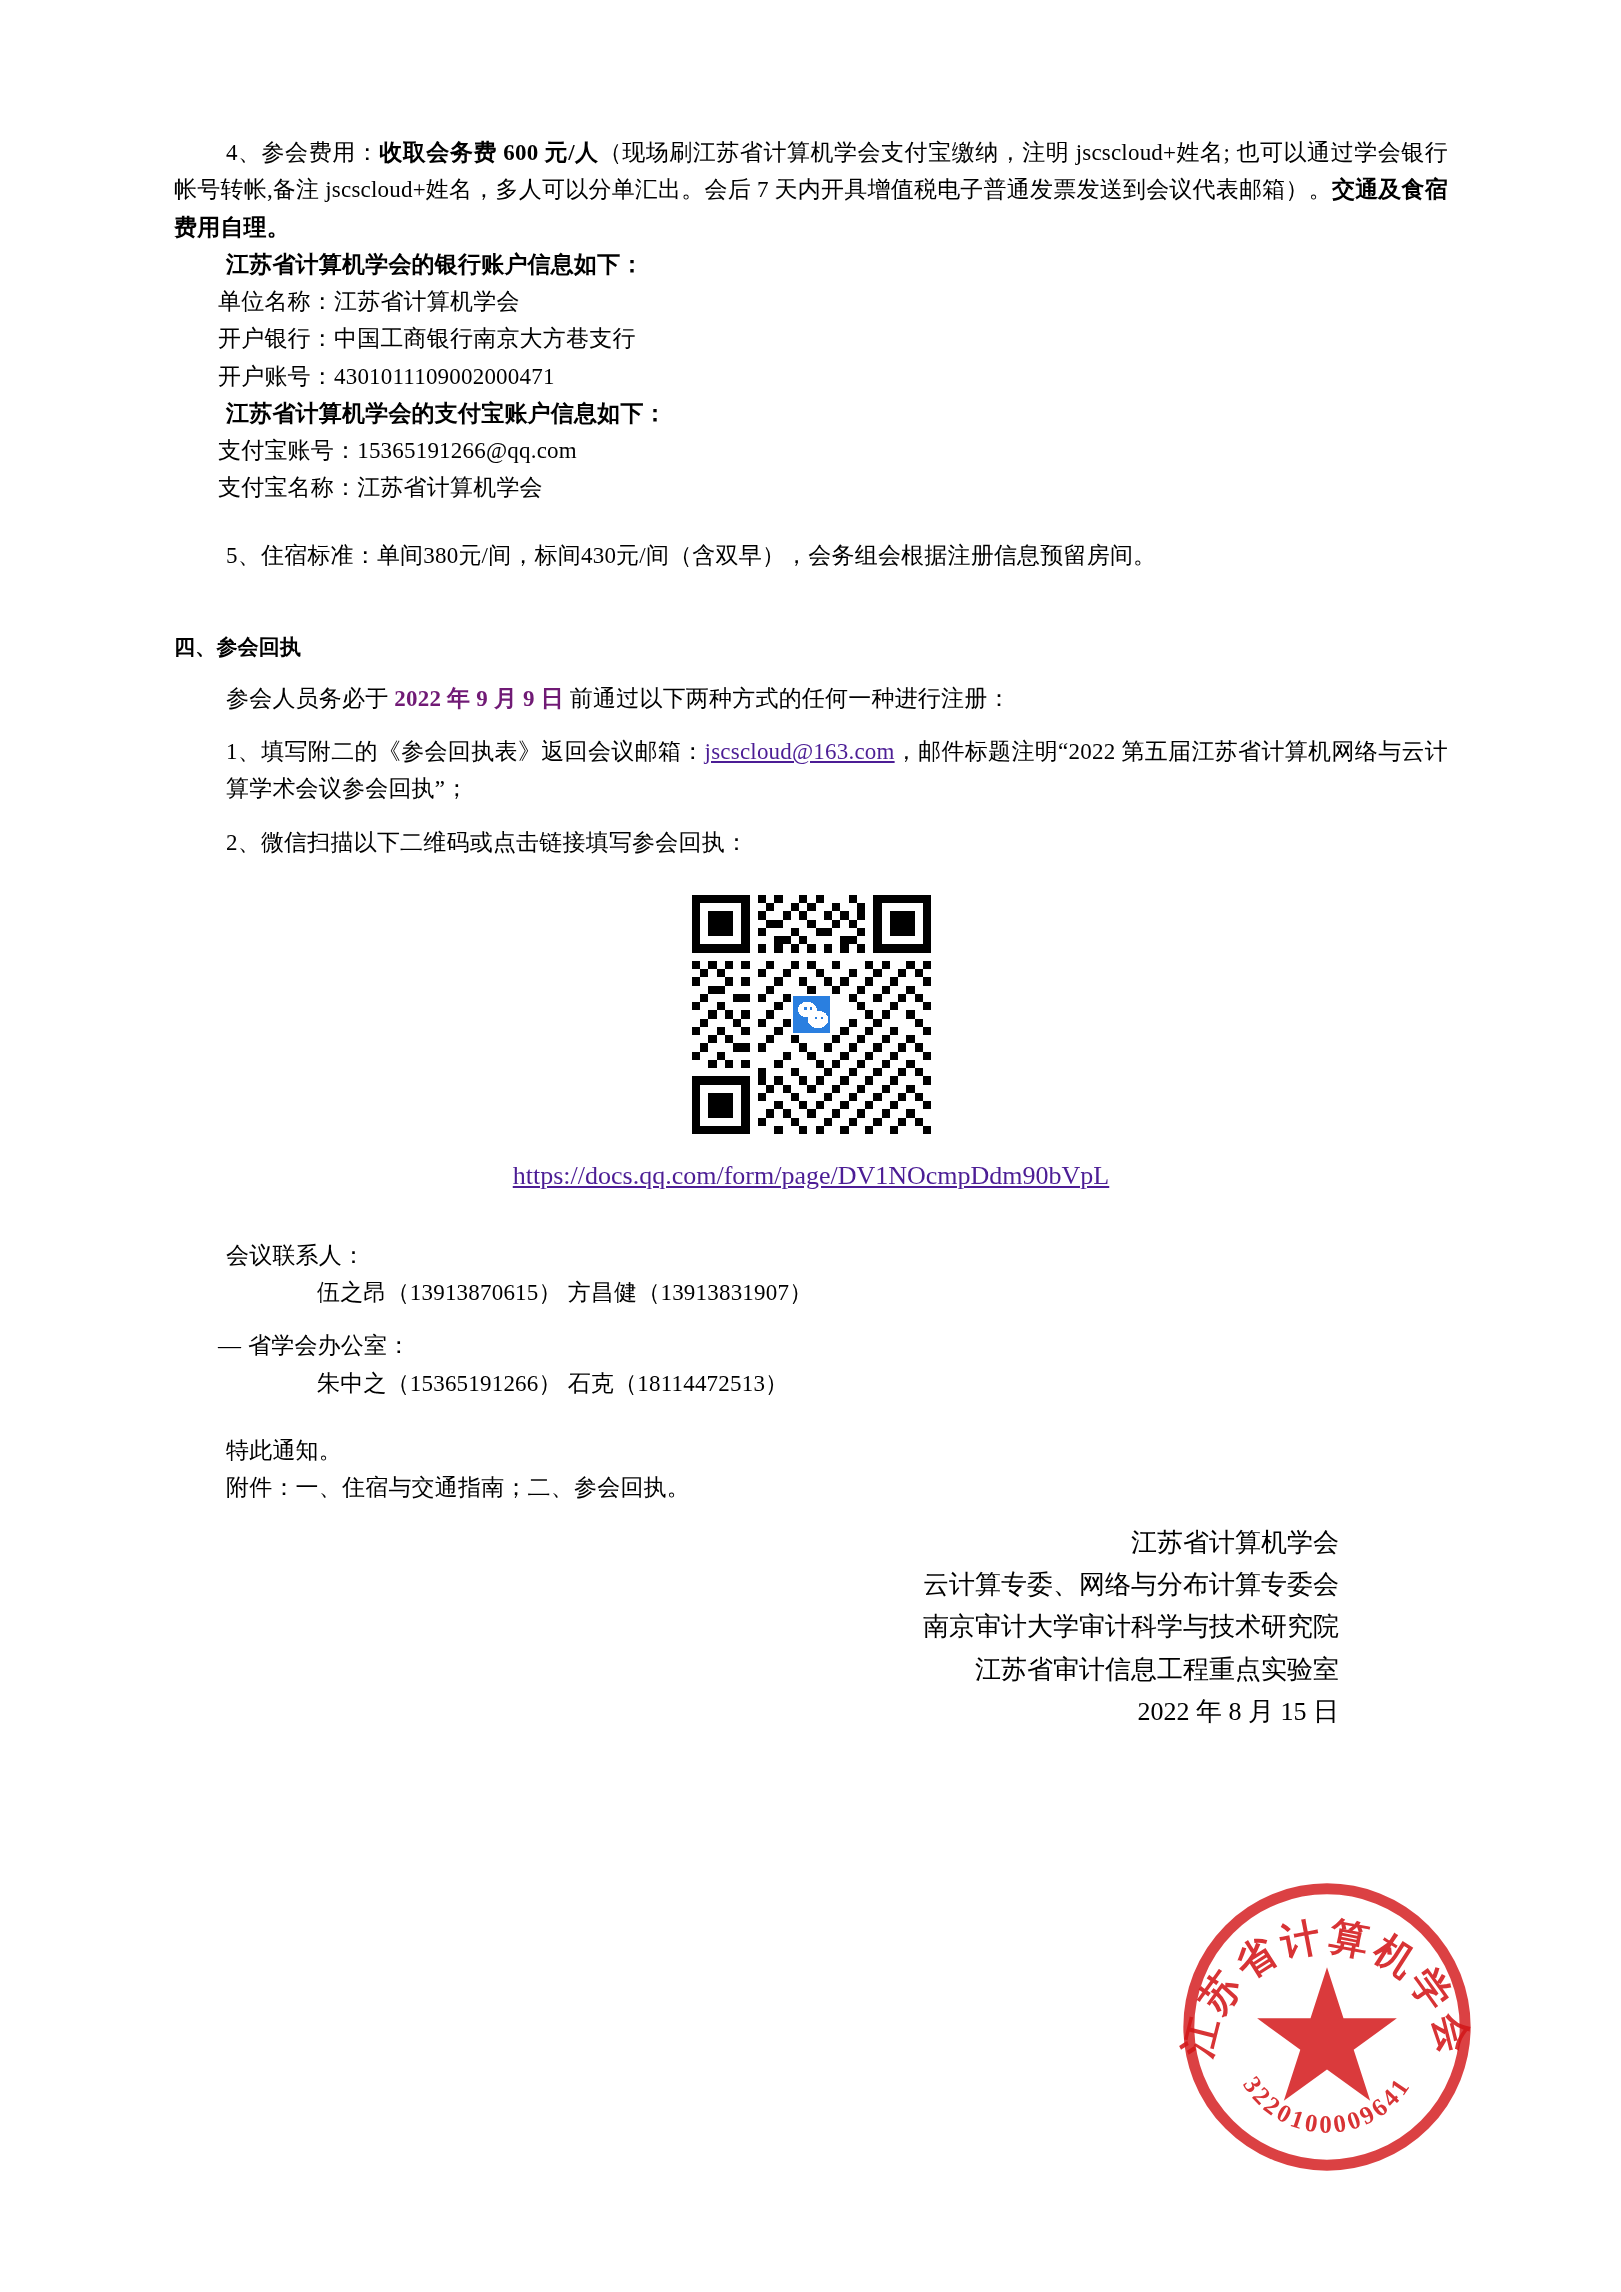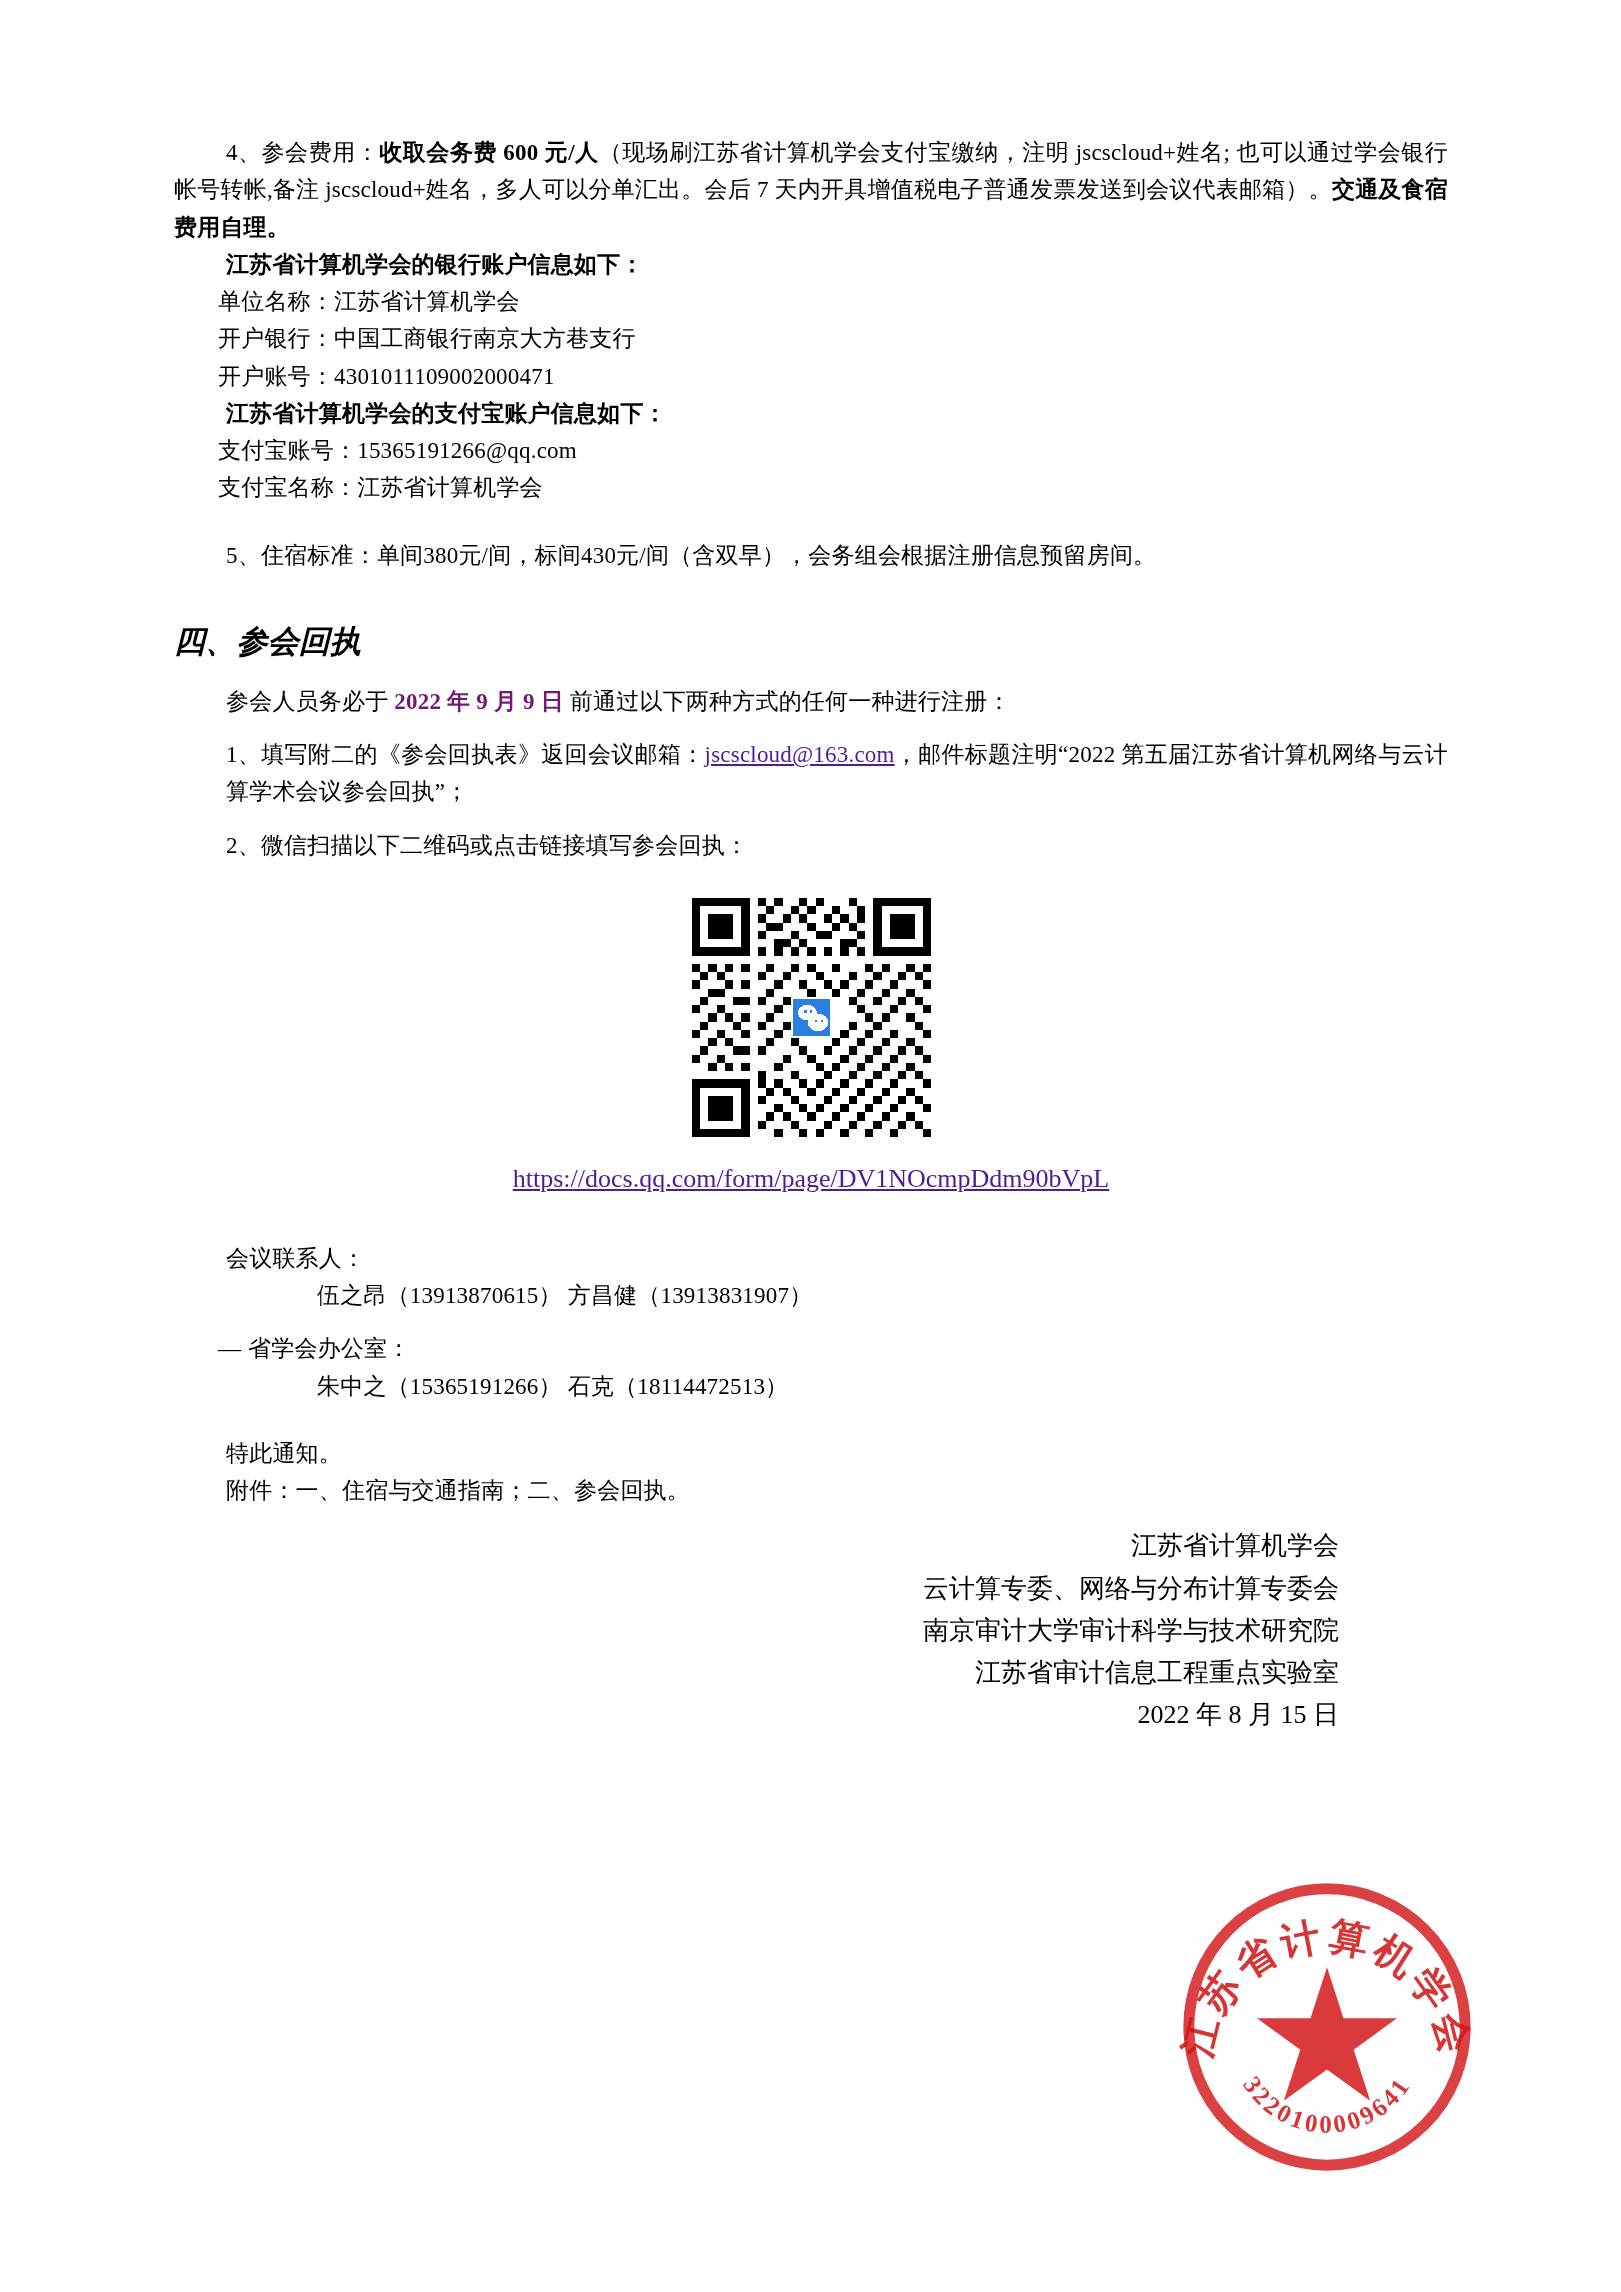--- a/index.html
+++ b/index.html
@@ -46,25 +46,24 @@
   }
   .red {
     color: #701a75;
     font-weight: bold;
   }
   .link {
     color: #4c1d95;
     text-decoration: underline;
   }
   .sec-head {
-    font-size: 31px;
+    font-size: 21px;
     font-weight: bold;
-    margin-top: 43px;
+    margin-top: 56px;
     margin-bottom: 0;
-    font-style: italic;
   }
   .gap-s { height: 16px; }
   .gap-m { height: 30px; }
   .gap-l { height: 46px; }
   .qr-wrap {
     display: flex;
     justify-content: center;
     margin-top: 34px;
   }
   .qr {

